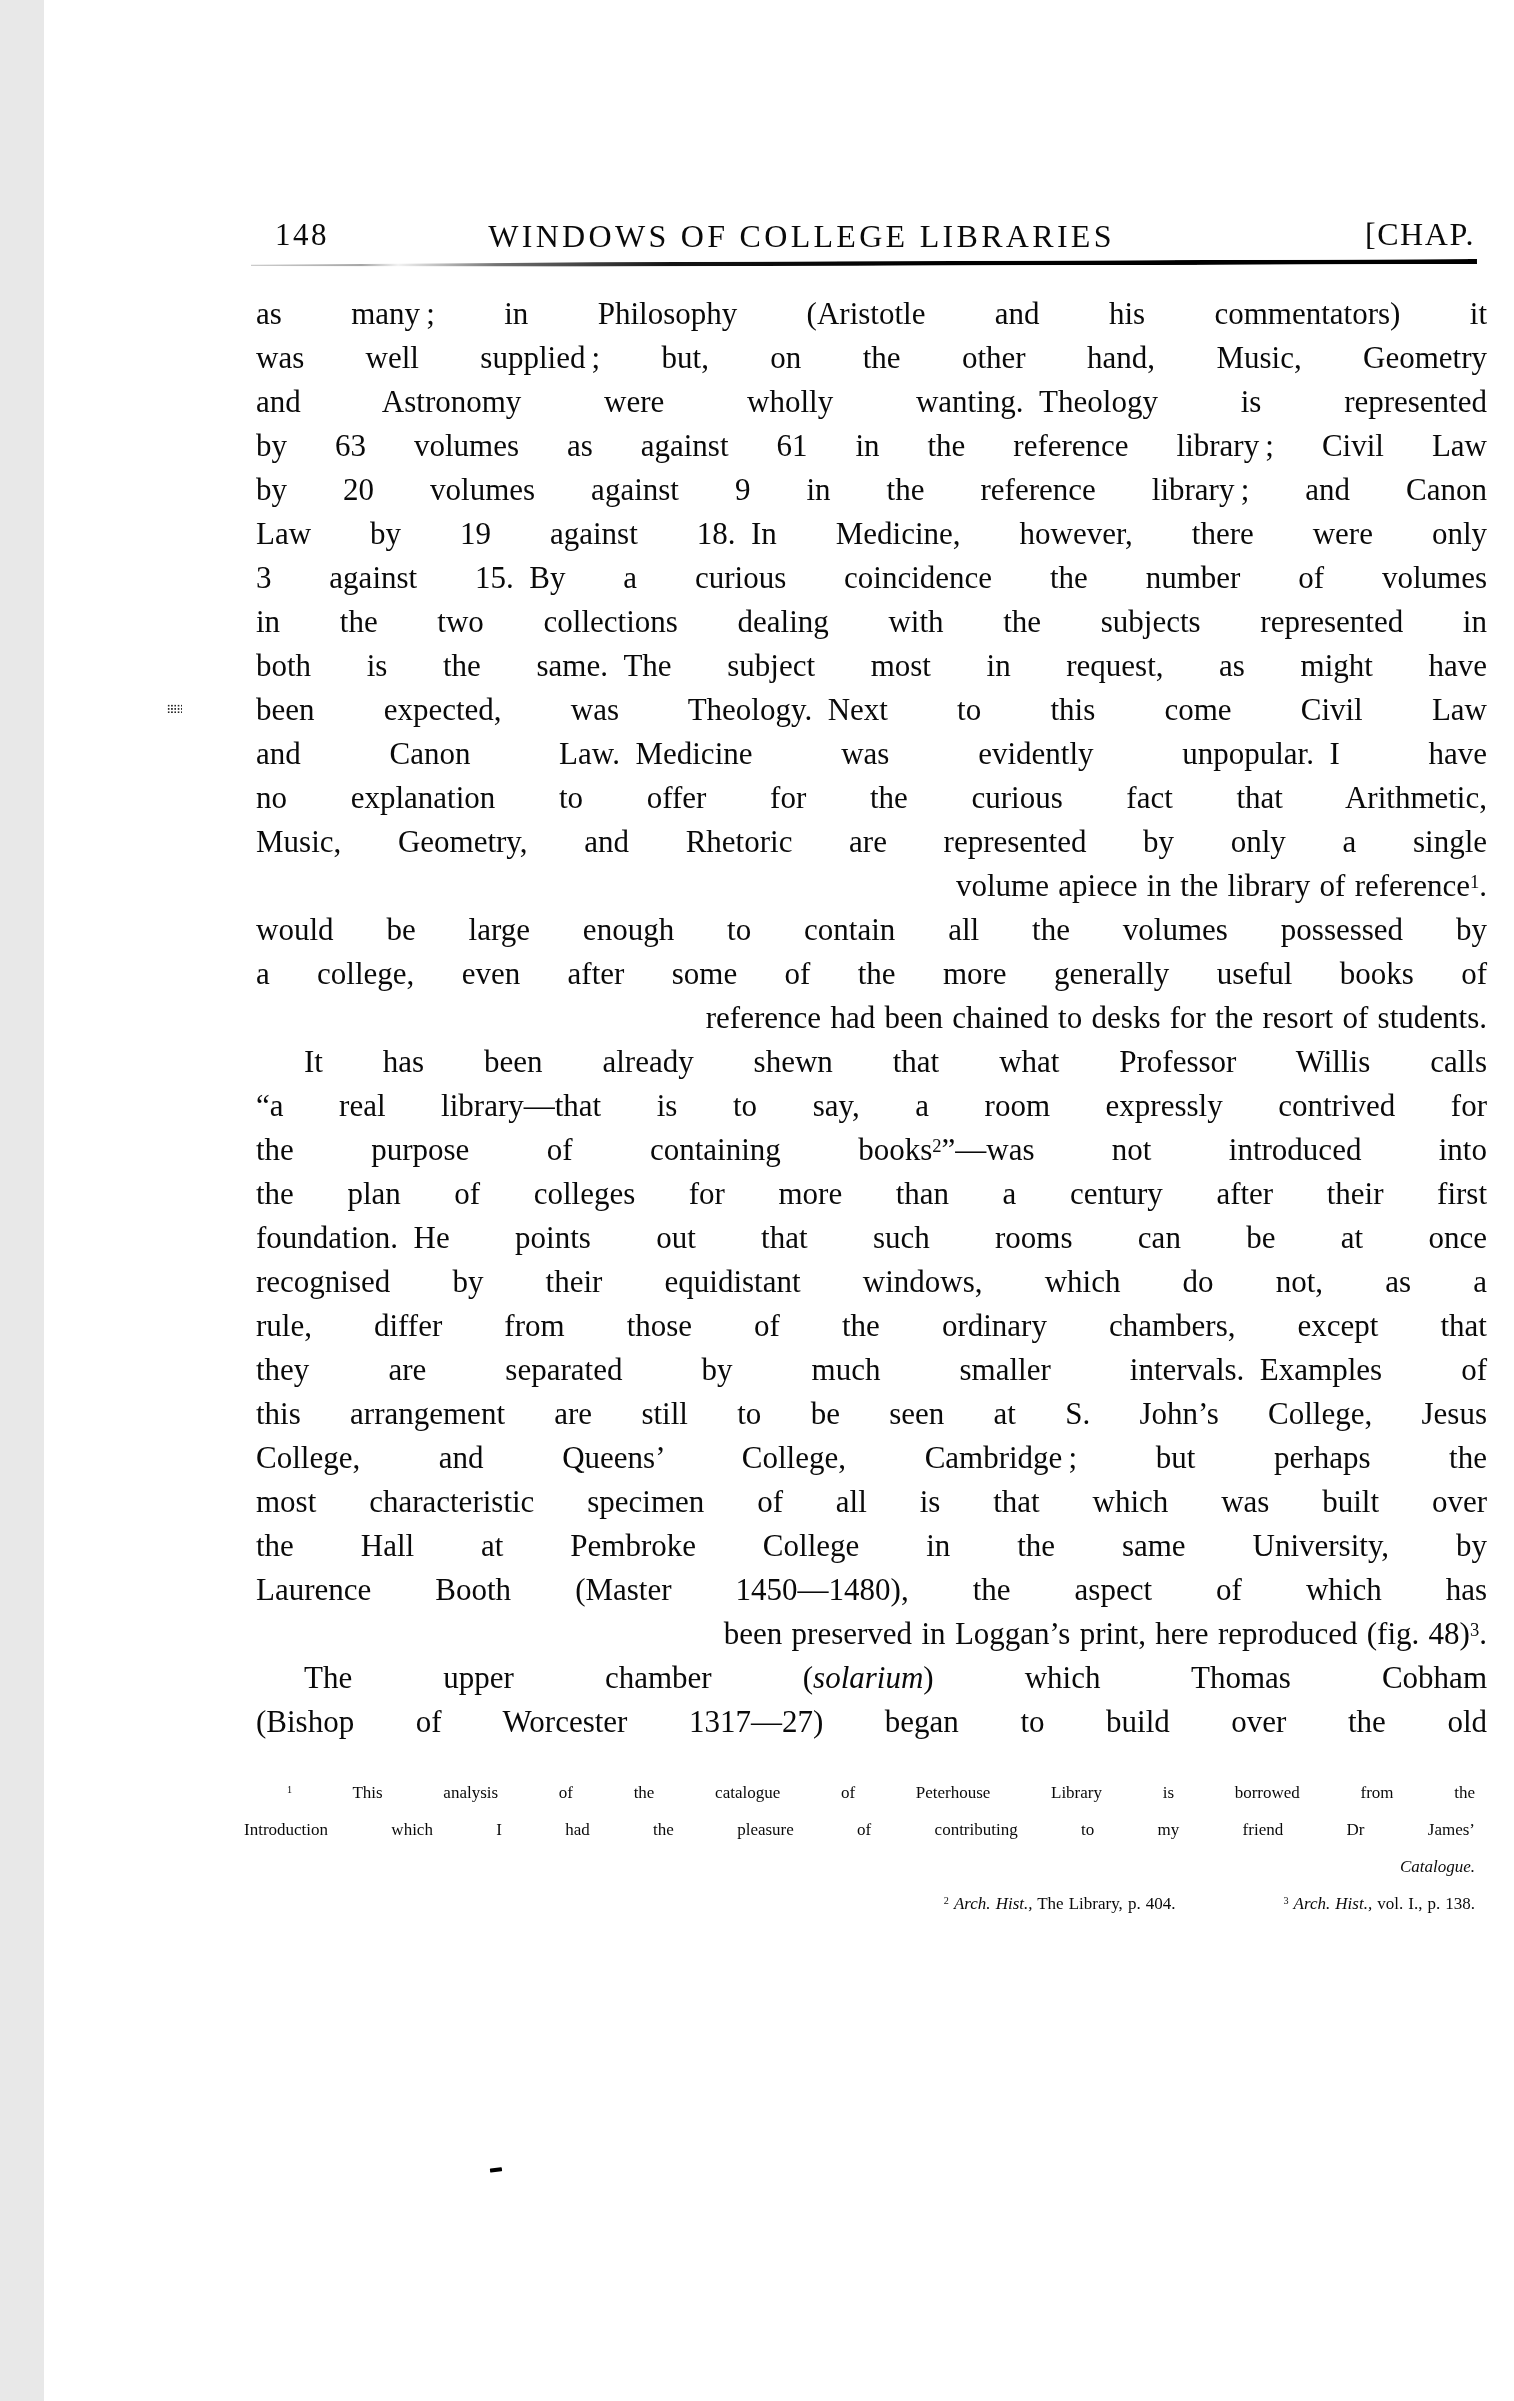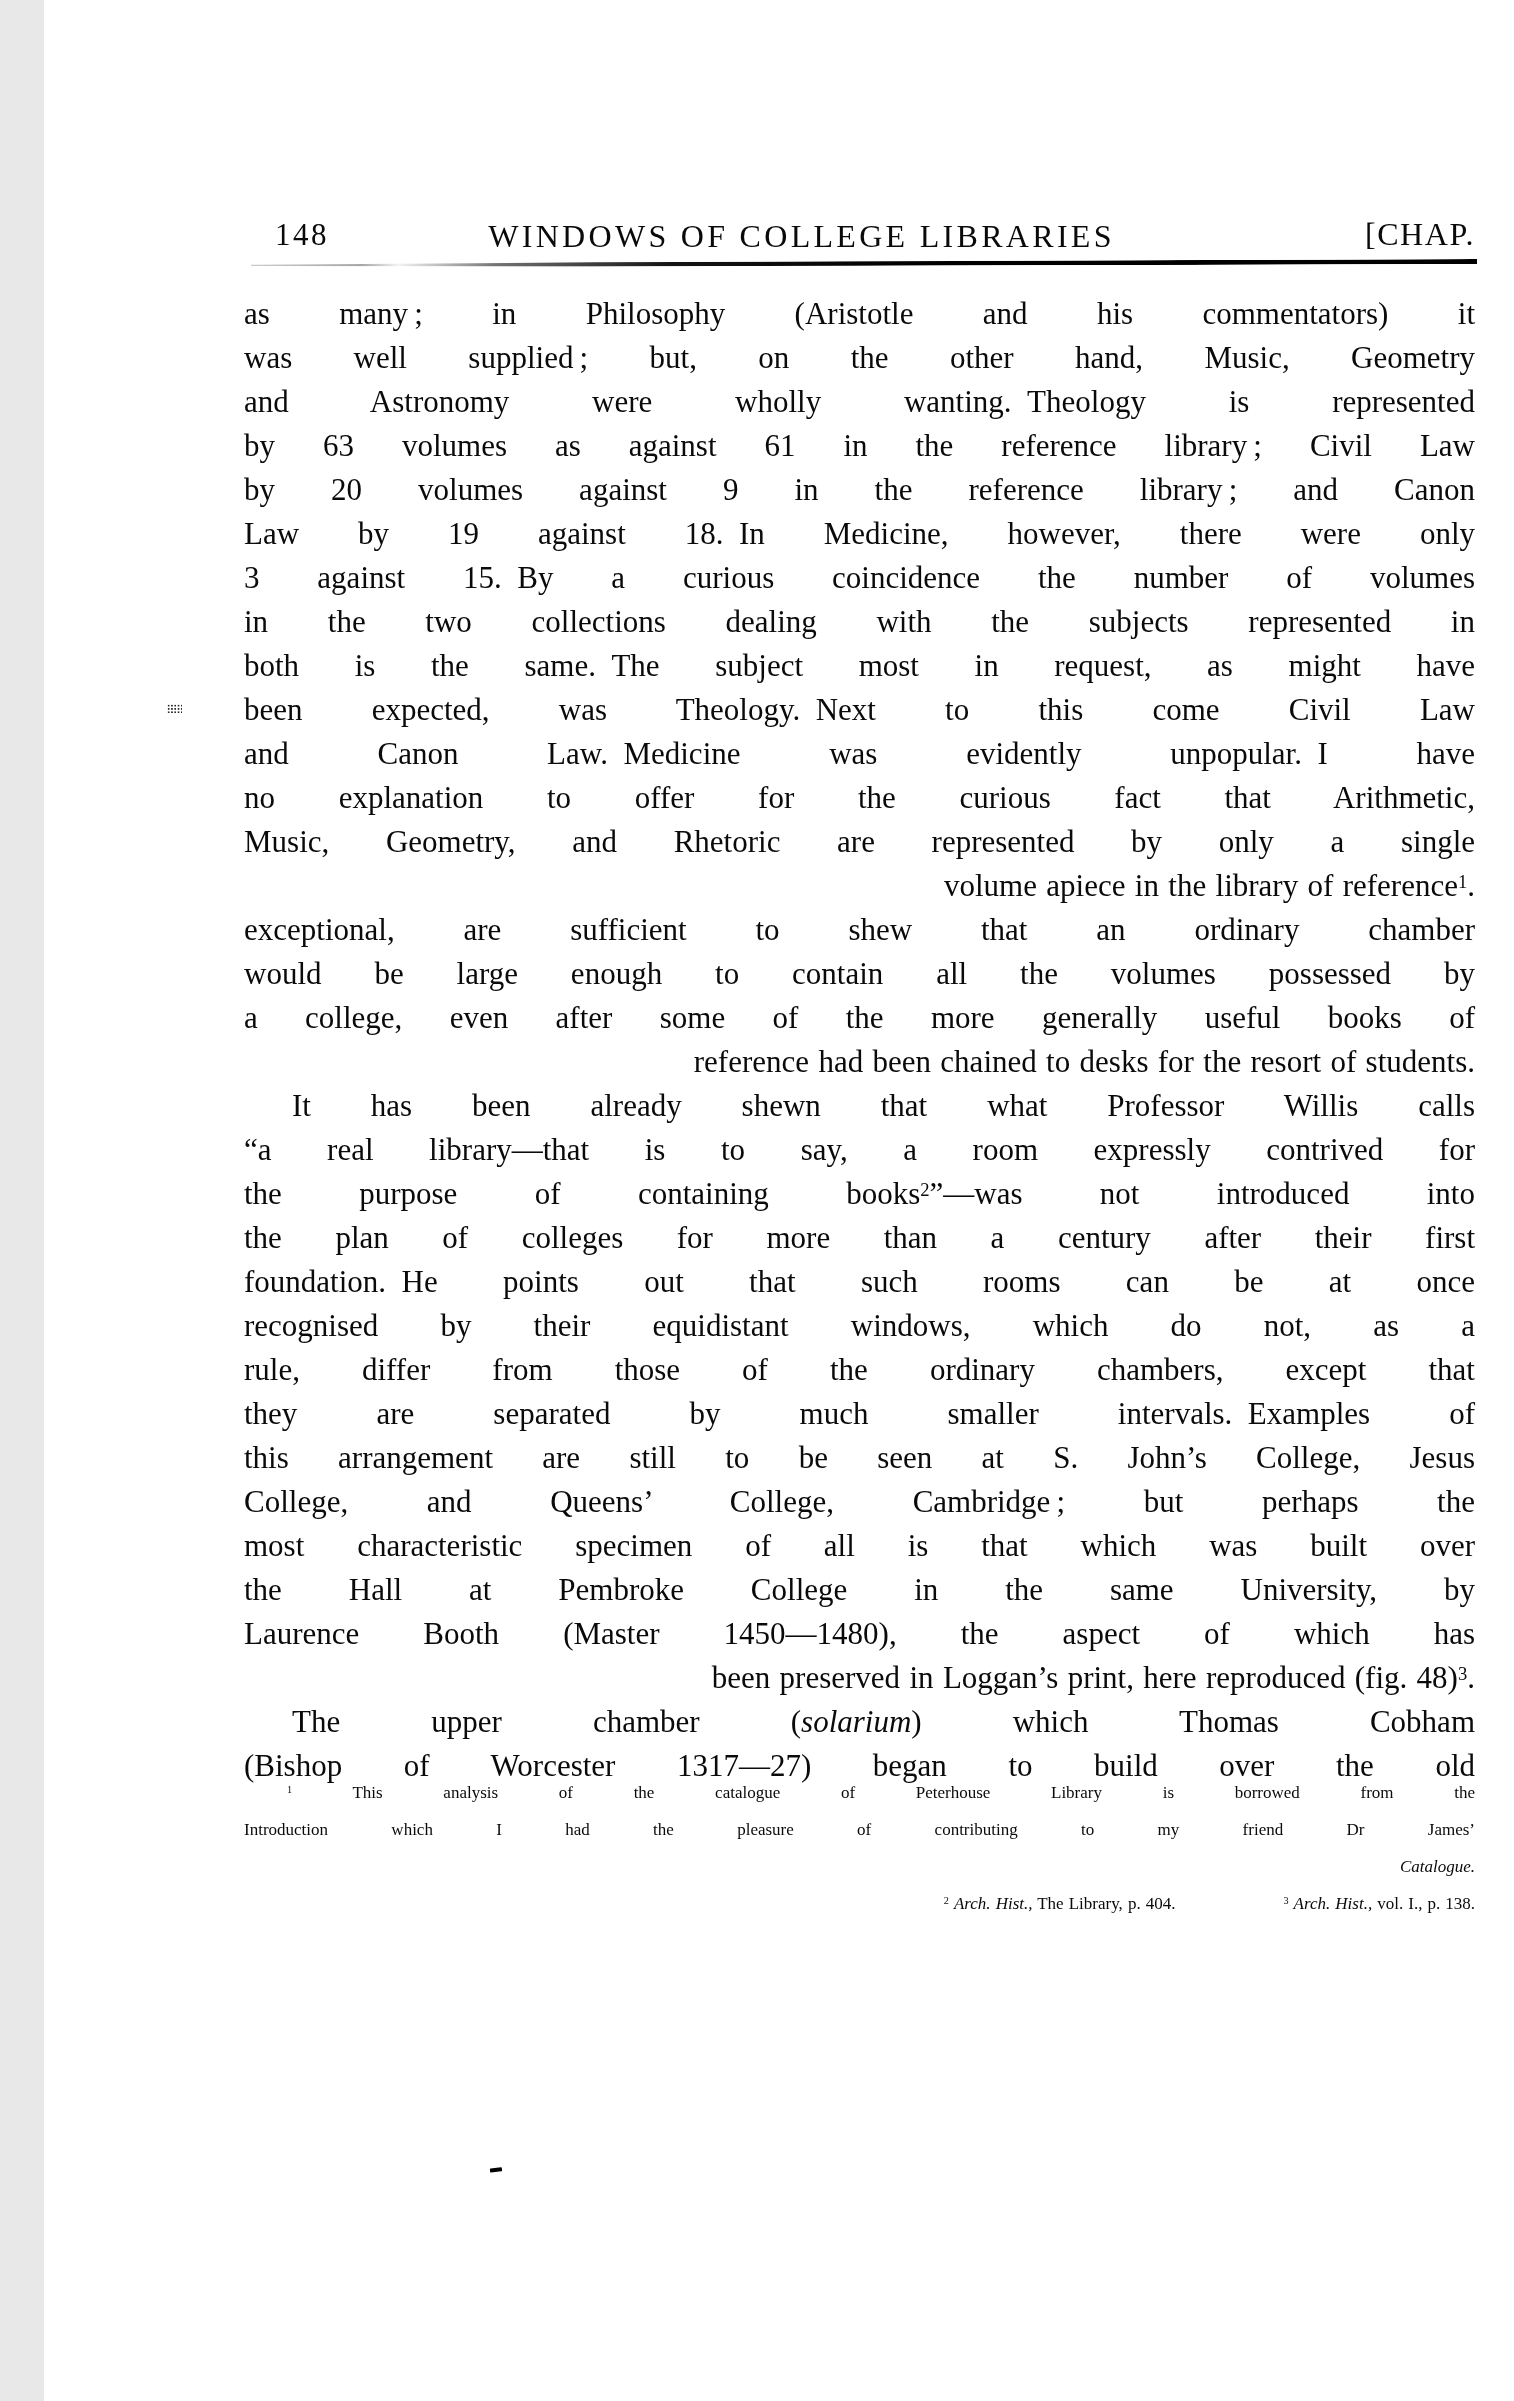--- a/index.html
+++ b/index.html
@@ -24,21 +24,21 @@
     position:absolute;left:207px;top:261px;width:1226px;height:5px;
     transform:rotate(-0.18deg);
     background:linear-gradient(to right,
       rgba(0,0,0,0.20) 0%, rgba(0,0,0,0.35) 9%, rgba(0,0,0,0.15) 11%,
       rgba(0,0,0,0.05) 12%, rgba(0,0,0,0.55) 20%, rgba(0,0,0,0.92) 34%,
       #000 55%, #000 100%);
     clip-path:polygon(0 38%, 28% 8%, 100% 0, 100% 100%, 28% 92%, 0 62%);
   }
   
   .bodytext{
-    position:absolute;left:200px;top:292px;width:1231px;
+    position:absolute;left:212px;top:292px;width:1231px;
     font-size:31px;line-height:44px;word-spacing:1.6px;
   }
   .line{text-align:right;white-space:normal;}
   .line.j{text-align:justify;text-align-last:justify;}
   .line.ind{text-indent:48px;}
   sup{font-size:60%;line-height:0;position:relative;top:-0.45em;vertical-align:baseline;}
   .it{font-style:italic;}
   .gap{display:inline-block;width:108px;}
   
   .footnotes{
@@ -85,21 +85,20 @@
       <div class="line j"><span>by 20 volumes against 9 in the reference library ; and Canon</span></div>
       <div class="line j"><span>Law by 19 against 18. In Medicine, however, there were only</span></div>
       <div class="line j"><span>3 against 15. By a curious coincidence the number of volumes</span></div>
       <div class="line j"><span>in the two collections dealing with the subjects represented in</span></div>
       <div class="line j"><span>both is the same. The subject most in request, as might have</span></div>
       <div class="line j"><span>been expected, was Theology. Next to this come Civil Law</span></div>
       <div class="line j"><span>and Canon Law. Medicine was evidently unpopular. I have</span></div>
       <div class="line j"><span>no explanation to offer for the curious fact that Arithmetic,</span></div>
       <div class="line j"><span>Music, Geometry, and Rhetoric are represented by only a single</span></div>
       <div class="line"><span>volume apiece in the library of reference</span><sup>1</sup><span>.</span></div>
-      <div class="line j"><span>exceptional, are sufficient to shew that an ordinary chamber</span></div>
       <div class="line j"><span>would be large enough to contain all the volumes possessed by</span></div>
       <div class="line j"><span>a college, even after some of the more generally useful books of</span></div>
       <div class="line"><span>reference had been chained to desks for the resort of students.</span></div>
       <div class="line j ind"><span>It has been already shewn that what Professor Willis calls</span></div>
       <div class="line j"><span>“a real library—that is to say, a room expressly contrived for</span></div>
       <div class="line j"><span>the purpose of containing books</span><sup>2</sup><span>”—was not introduced into</span></div>
       <div class="line j"><span>the plan of colleges for more than a century after their first</span></div>
       <div class="line j"><span>foundation. He points out that such rooms can be at once</span></div>
       <div class="line j"><span>recognised by their equidistant windows, which do not, as a</span></div>
       <div class="line j"><span>rule, differ from those of the ordinary chambers, except that</span></div>

